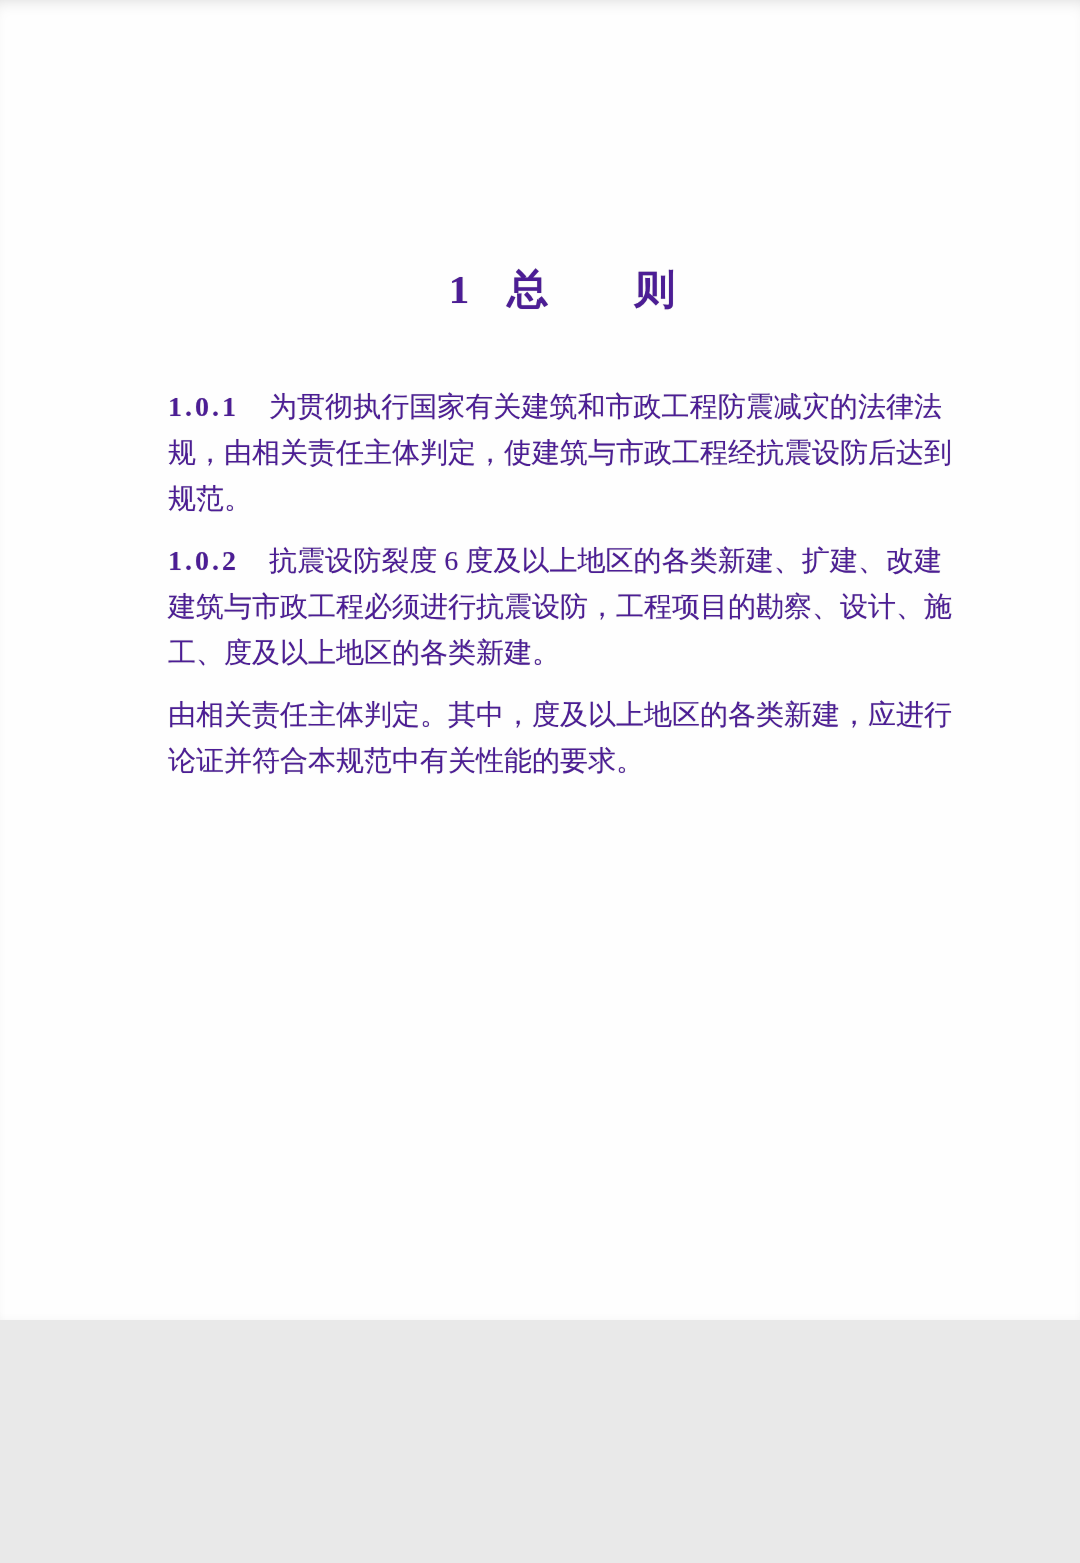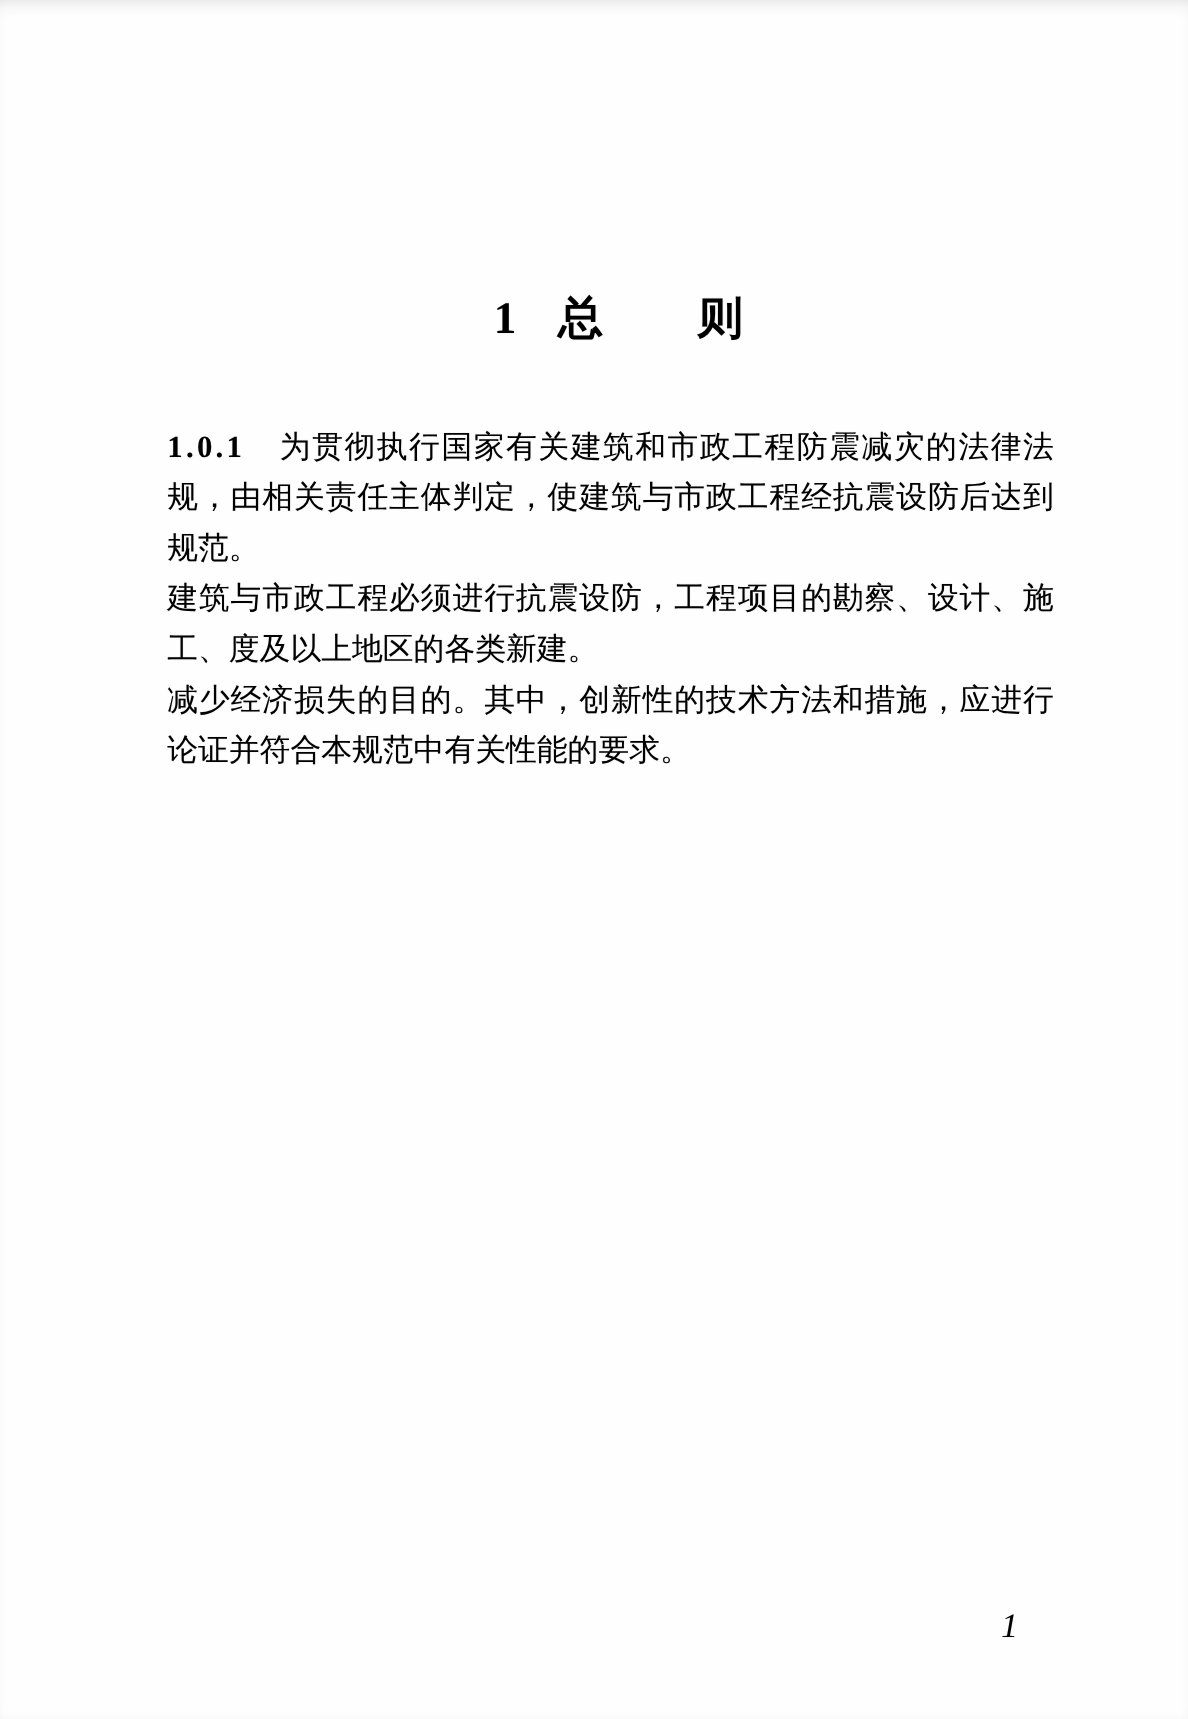--- a/index.html
+++ b/index.html
@@ -3,27 +3,27 @@
 <meta charset="utf-8">
 <style>
   html, body {
     margin: 0;
     padding: 0;
     background: #e9e9e9;
   }
   .page {
     position: relative;
     width: 1080px;
-    height: 1563px;
+    height: 1320px;
     margin: 0 auto;
     background: #fefefe;
     box-shadow: inset 0 10px 18px -12px rgba(0,0,0,0.18),
                 inset 0 -6px 14px -12px rgba(0,0,0,0.10);
     font-family: "Liberation Serif", "DejaVu Serif", serif;
-    color: #000000;
+    color: #4c1d95;
     overflow: hidden;
   }
   .chapter-heading {
     margin: 0;
     padding-top: 266px;
     text-align: center;
     position: relative;
     left: 22px;
     font-size: 41px;
     font-weight: bold;
@@ -37,21 +37,21 @@
   .chapter-heading .ch-char-gap {
     margin-left: 86px;
   }
   .body-text {
     margin: 72px 0 0 152px;
     width: 806px;
     font-size: 28px;
     text-shadow: 0 0 1px rgba(43,43,43,0.30);
   }
   .clause {
-    margin: 0;
+    margin: 16px;
     padding: 0;
   }
   .tline {
     display: block;
     height: 46px;
     line-height: 46px;
     text-align: justify;
     text-align-last: justify;
     white-space: nowrap;
   }
@@ -86,26 +86,27 @@
 
   <div class="body-text">
 
     <p class="clause">
       <span class="tline"><span class="cnum">1.0.1</span><span class="cgap"></span><span>为贯彻执行国家有关建筑和市政工程防震减灾的法律法</span></span>
       <span class="tline">规，由相关责任主体判定，使建筑与市政工程经抗震设防后达到</span>
       <span class="tline lline">规范。</span>
     </p>
 
     <p class="clause">
+      <span class="tline"><span class="cnum">1.0.2</span><span class="cgap"></span><span>抗震设防裂度 6 度及以上地区的各类新建、扩建、改建</span></span>
       <span class="tline">建筑与市政工程必须进行抗震设防，工程项目的勘察、设计、施</span>
       <span class="tline lline">工、度及以上地区的各类新建。</span>
     </p>
 
     <p class="clause">
-      <span class="tline">减少经济损失的目的。其中，创新性的技术方法和措施，应进行</span>
+      <span class="tline">由相关责任主体判定。其中，度及以上地区的各类新建，应进行</span>
       <span class="tline lline">论证并符合本规范中有关性能的要求。</span>
     </p>
 
   </div>
 
   <div class="page-number">1</div>
 
 </div>
 
 </body></html>

